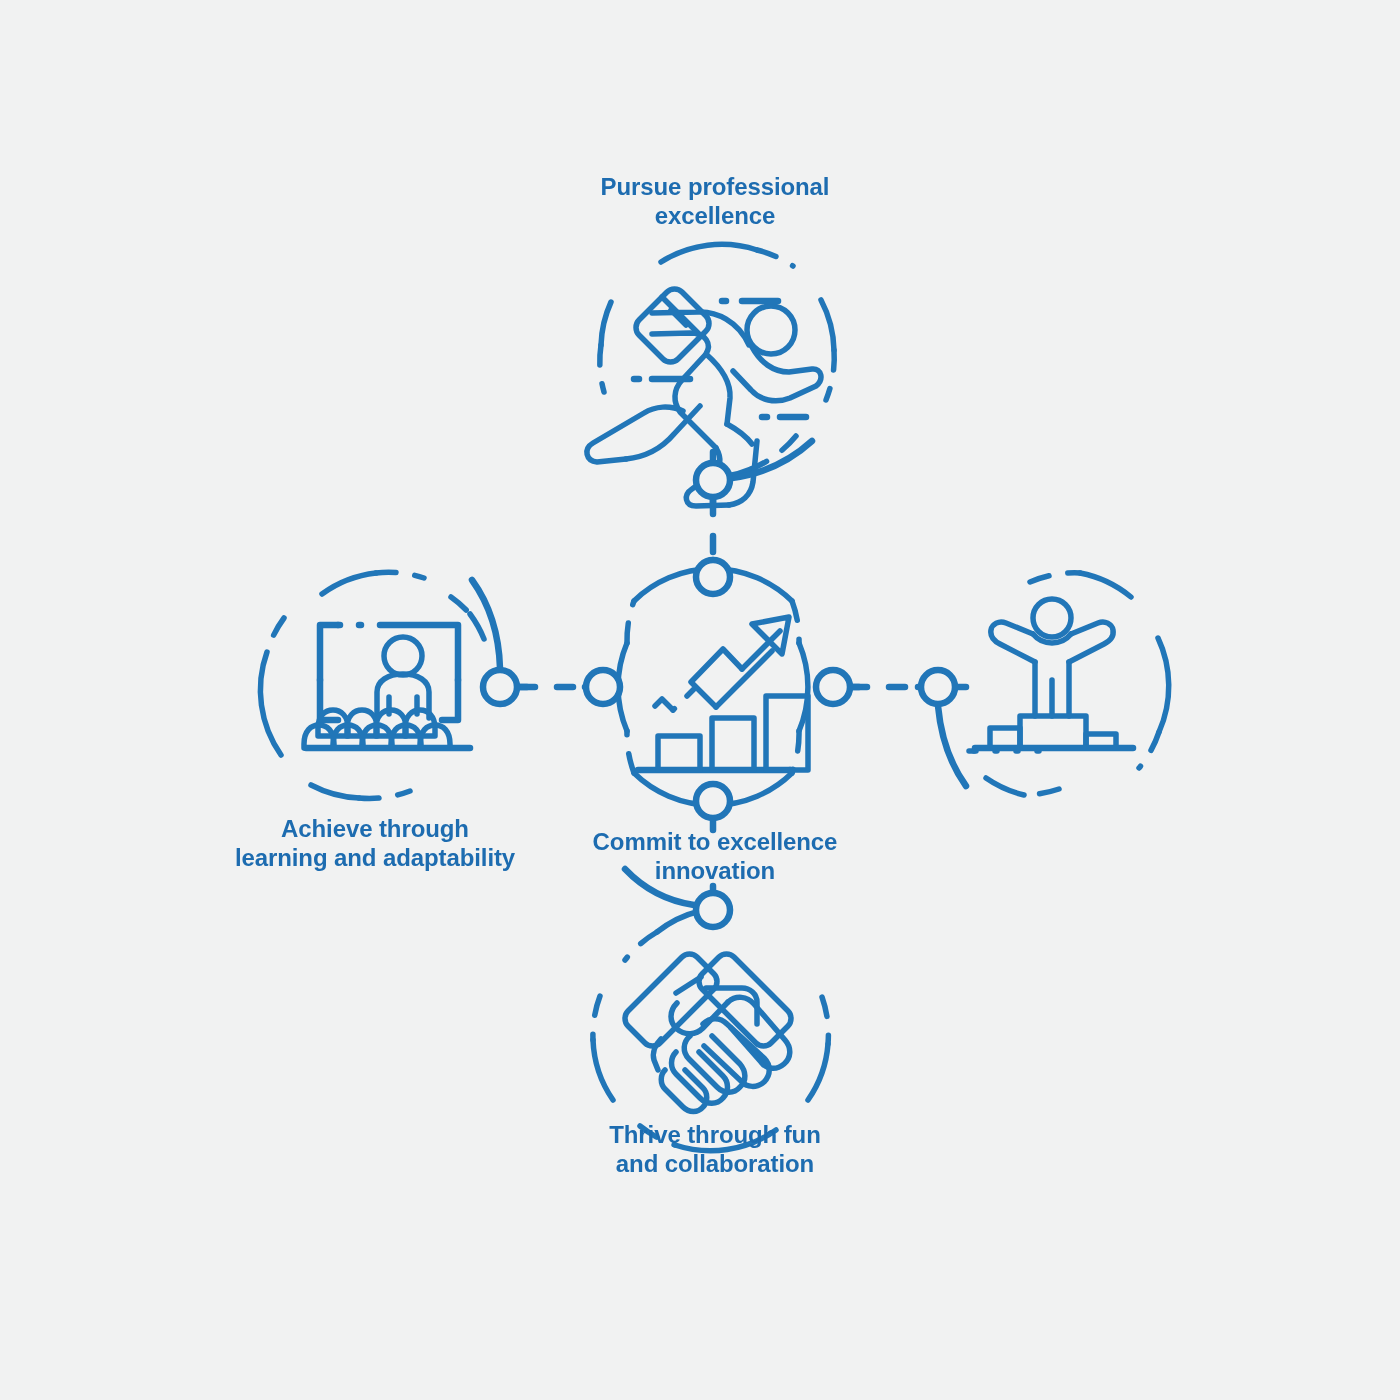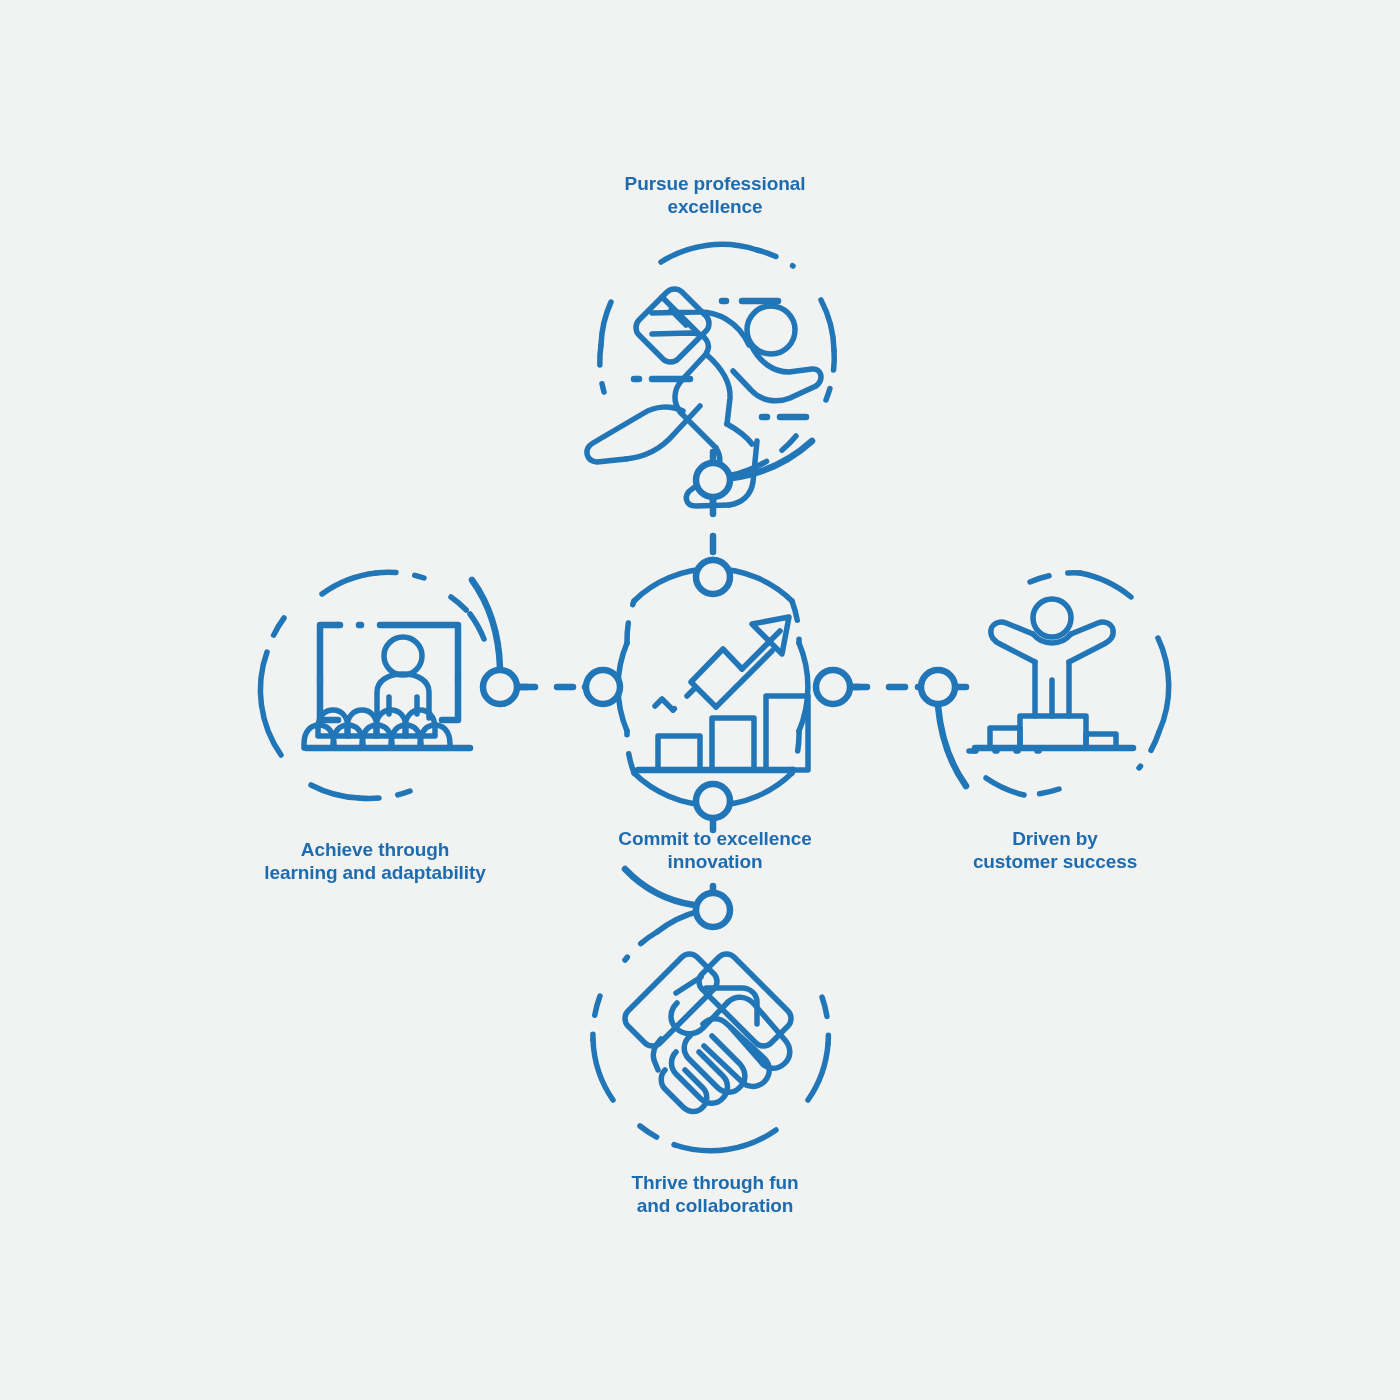--- a/index.html
+++ b/index.html
@@ -23,31 +23,31 @@
     position: absolute;
     left: 0;
     top: 0;
     width: 1400px;
     height: 1400px;
   }
   .label {
     position: absolute;
     text-align: center;
     font-weight: bold;
-    font-size: 19px;
+    font-size: 24px;
     line-height: 1.22;
     color: #1d6cb0;
     letter-spacing: -0.1px;
     white-space: pre-line;
   }
   #label-top    { left: 520px; top: 172px;  width: 390px; }
-  #label-left   { left: 180px; top: 838px;  width: 390px; }
+  #label-left   { left: 180px; top: 814px;  width: 390px; }
   #label-center { left: 520px; top: 827px;  width: 390px; }
   #label-right  { left: 860px; top: 827px;  width: 390px; }
-  #label-bottom { left: 520px; top: 1171px; width: 390px; }
+  #label-bottom { left: 520px; top: 1120px; width: 390px; }
 </style>
 </head>
 <body>
 
 <div id="diagram-root">
 
   <svg class="layer" viewBox="0 0 1400 1400">
     <defs>
       <style>
         .st { fill: none; stroke: #2176b8; stroke-width: 5.5; stroke-linecap: round; stroke-linejoin: round; }
@@ -282,19 +282,17 @@
 
   <div class="label" id="label-top">Pursue professional
 excellence</div>
 
   <div class="label" id="label-left">Achieve through
 learning and adaptability</div>
 
   <div class="label" id="label-center">Commit to excellence
 innovation</div>
 
-  <div class="label" id="label-right">Driven by
-customer success</div>
 
   <div class="label" id="label-bottom">Thrive through fun
 and collaboration</div>
 
 </div>
 
 </body></html>

